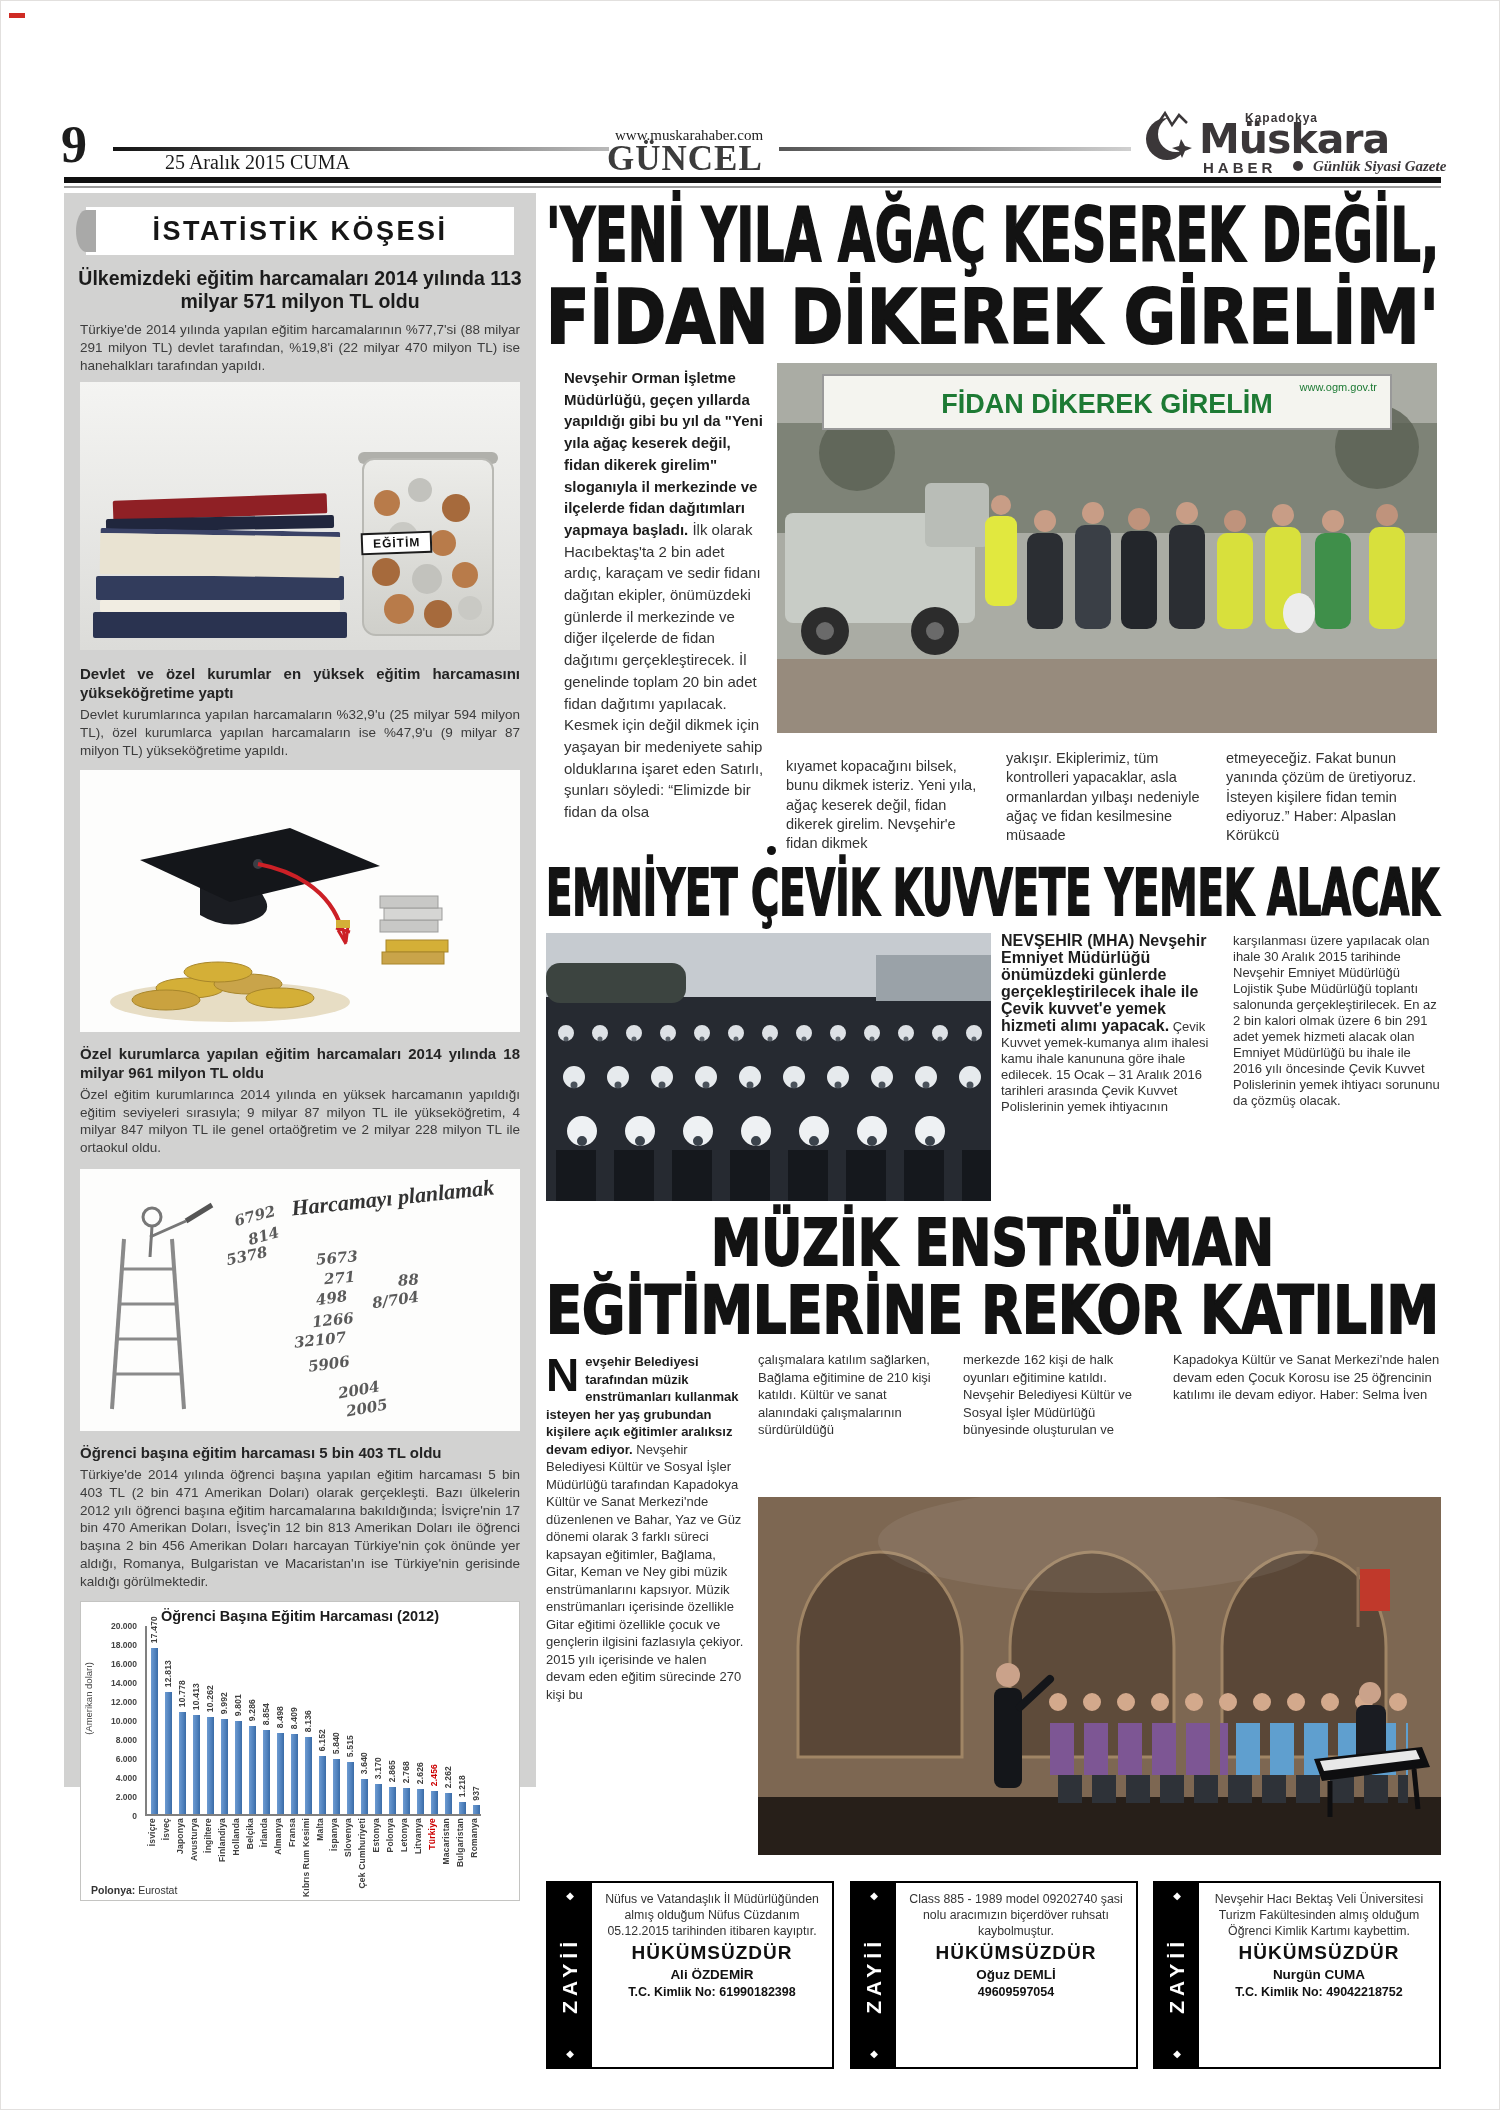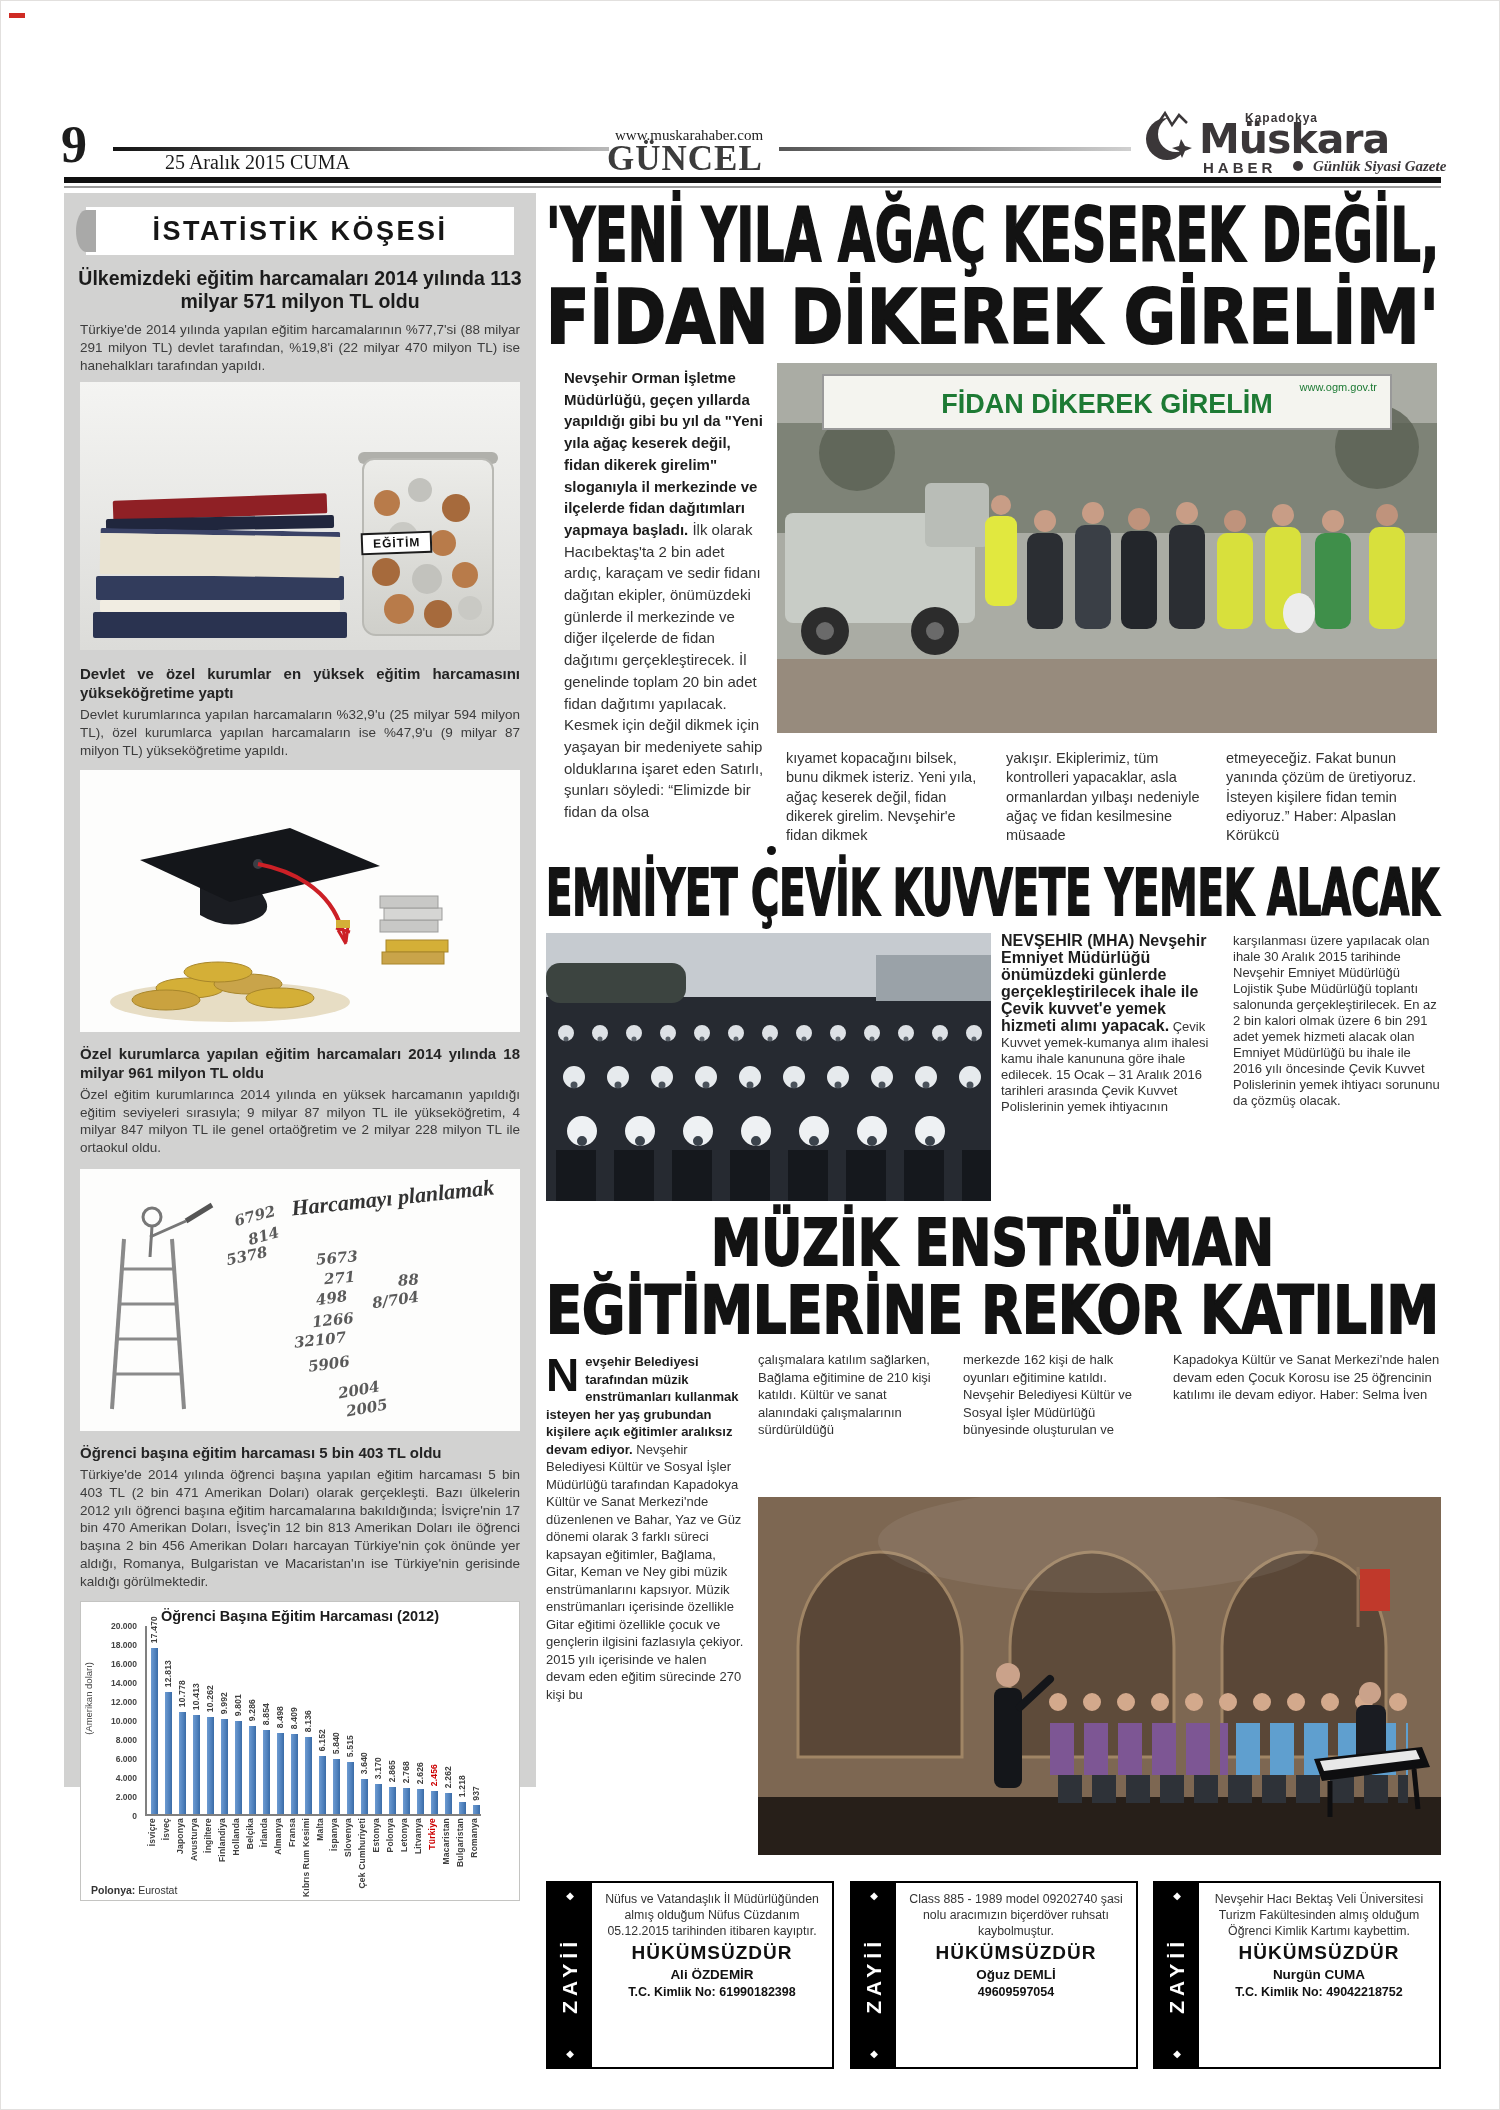--- a/index.html
+++ b/index.html
@@ -353,21 +353,21 @@
           <rect x="538" y="170" width="36" height="96" rx="10" fill="#3f8f4a"></rect>
         <circle cx="610" cy="152" r="11" fill="#bf937c"></circle>
           <rect x="592" y="164" width="36" height="102" rx="10" fill="#d8e03c"></rect>
         <circle cx="224" cy="142" r="10" fill="#c89d86"></circle>
           <rect x="208" y="153" width="32" height="90" rx="9" fill="#e1e83f"></rect>
         <ellipse cx="522" cy="250" rx="16" ry="20" fill="#ececec"></ellipse>
       </g>
     </svg>
   </div>
 
-  <div class="ucol" style="left:785px;">kıyamet kopacağını bilsek, bunu dikmek isteriz. Yeni yıla, ağaç keserek değil, fidan dikerek girelim. Nevşehir'e fidan dikmek</div>
+  <div class="ucol" style="left:785px;margin-top:8px;">kıyamet kopacağını bilsek, bunu dikmek isteriz. Yeni yıla, ağaç keserek değil, fidan dikerek girelim. Nevşehir'e fidan dikmek</div>
   <div class="ucol" style="left:1005px;">yakışır. Ekiplerimiz, tüm kontrolleri yapacaklar, asla ormanlardan yılbaşı nedeniyle ağaç ve fidan kesilmesine müsaade</div>
   <div class="ucol" style="left:1225px;width:202px;">etmeyeceğiz. Fakat bunun yanında çözüm de üretiyoruz. İsteyen kişilere fidan temin ediyoruz.” Haber: Alpaslan Körükcü</div>
 
   <div class="divdot"></div>
 
   <svg class="hl" style="left:545px;top:858px;" width="895" height="64">
     <text x="0" y="56" font-size="64" textLength="893" lengthAdjust="spacingAndGlyphs">EMNİYET ÇEVİK KUVVETE YEMEK ALACAK</text>
   </svg>
 
   <div class="photo" style="left:545px;top:932px;width:445px;height:268px;">

